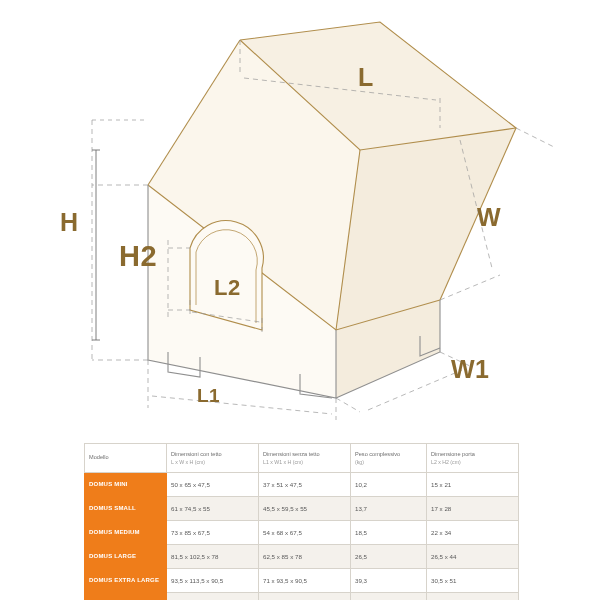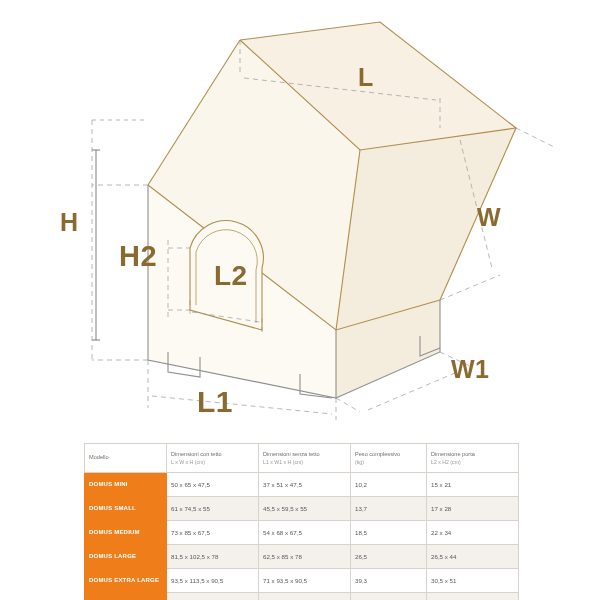--- a/index.html
+++ b/index.html
@@ -21,22 +21,22 @@
     font-weight:bold;
     color:#8a6a2f;
     font-family:"Liberation Sans", sans-serif;
     letter-spacing:0.5px;
   }
   .dim-L  {left:358px;top:63px;font-size:25px;}
   .dim-W  {left:477px;top:203px;font-size:25px;}
   .dim-W1 {left:435px;top:355px;font-size:25px;margin-left:16px;}
   .dim-H  {left:60px;top:208px;font-size:25px;}
   .dim-H2 {left:119px;top:240px;font-size:29px;}
-  .dim-L1 {left:197px;top:385px;font-size:30px;}
-  .dim-L2 {left:214px;top:260px;font-size:28px;}
+  .dim-L1 {left:197px;top:385px;font-size:19px;}
+  .dim-L2 {left:214px;top:275px;font-size:22px;}
 
   
   #table-wrap{
     position:absolute;
     left:84px;top:443px;
     width:434px;
   }
   table{
     border-collapse:collapse;
     width:434px;

